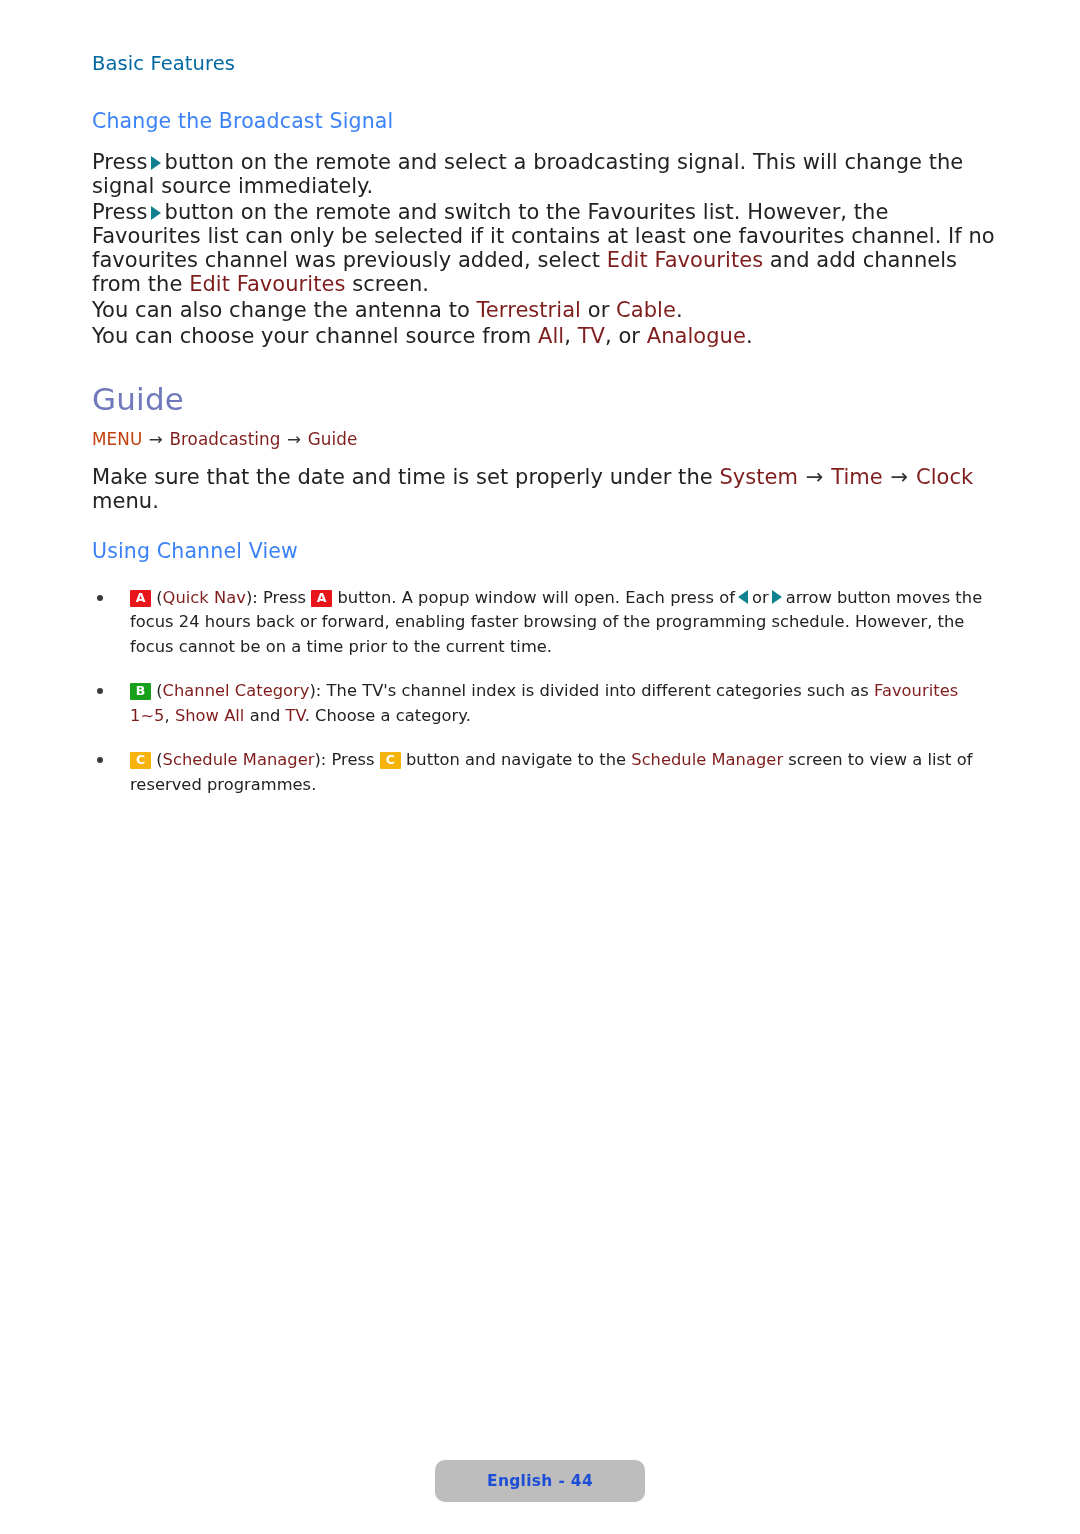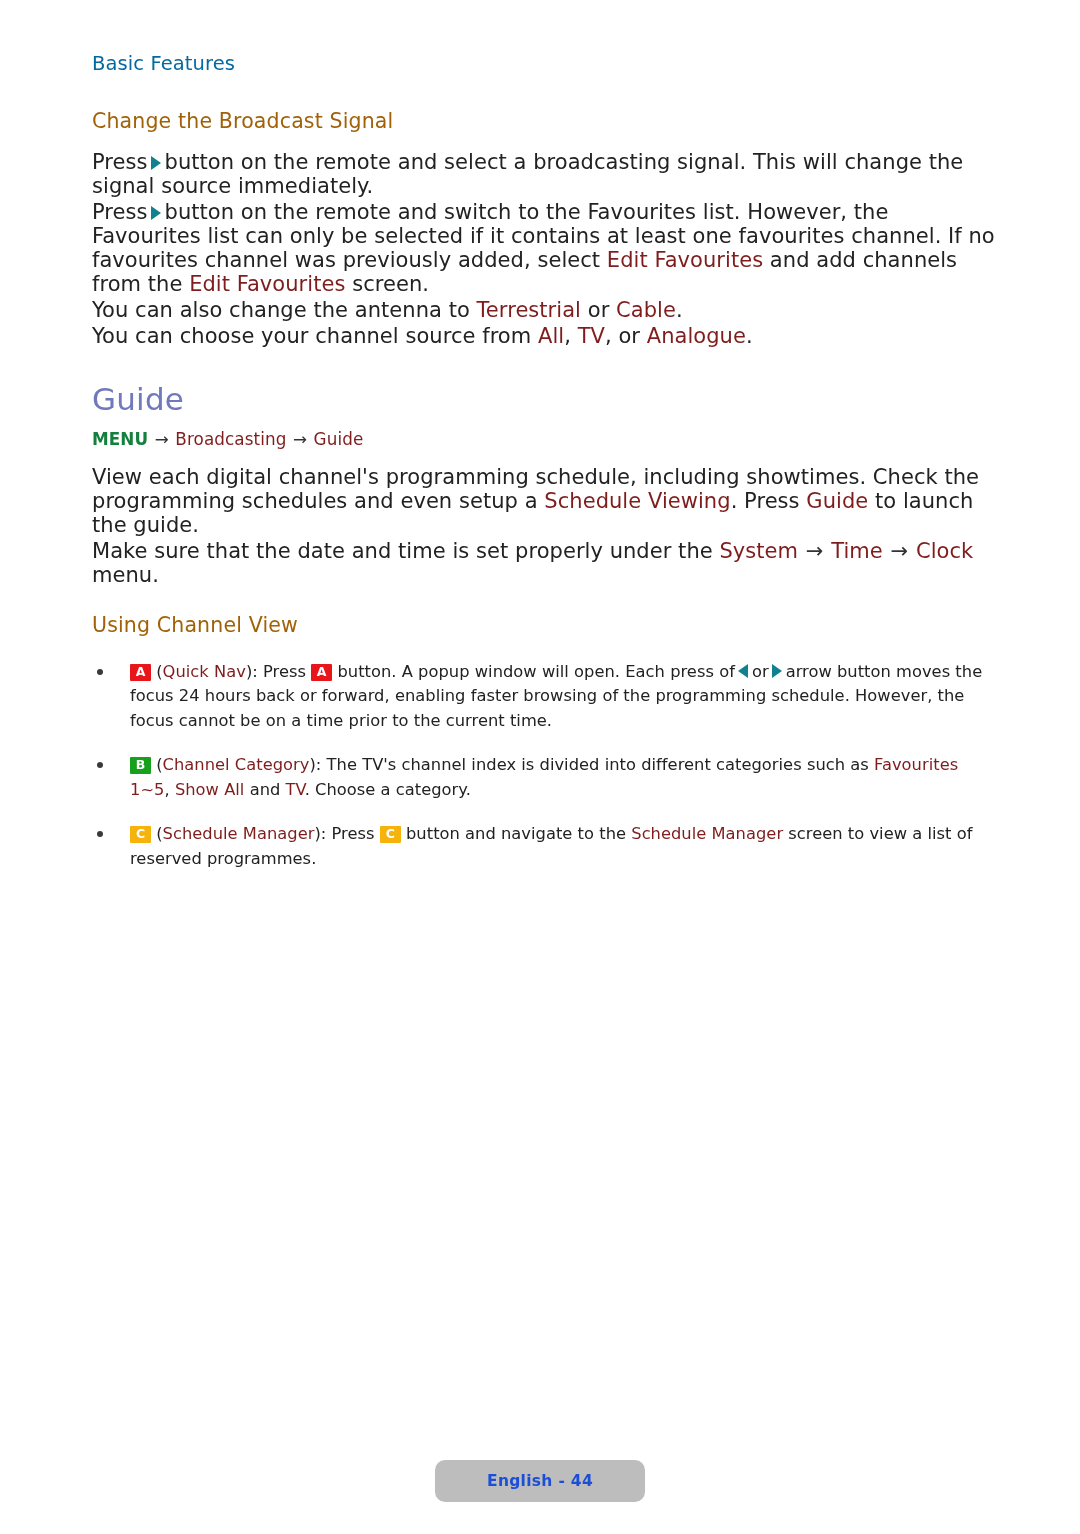--- a/index.html
+++ b/index.html
@@ -38,41 +38,41 @@
     font-size: 31px;
     font-weight: 400;
     color: #6f79bb;
     margin: 34px 0 12px 2px;
     letter-spacing: 0.2px;
     line-height: 1.15;
   }
   h2.doc-h2 {
     font-size: 20.5px;
     font-weight: 400;
-    color: #a16207;
+    color: #3b82f6;
     margin: 28px 0 13px 2px;
     letter-spacing: 0.15px;
     line-height: 1.2;
   }
   h2.doc-h2.tight-top { margin-top: 26px; }
 
   
   p.body {
     font-size: 21px;
     line-height: 24px;
     margin: 16px 0 2px 2px;
     color: #222222;
     max-width: 906px;
     letter-spacing: 0.05px;
   }
   p.body + p.body { margin-top: 2px; }
 
   
   .term { color: #7f1d1d; }
-  .term-menu { color: #15803d; font-weight: bold; }
+  .term-menu { color: #c2410c; }
   .arrow-sep { color: #333333; padding: 0 1px; }
 
   
   .tri {
     display: inline-block;
     width: 0;
     height: 0;
     vertical-align: -1px;
     margin: 0 4px 0 3px;
   }
@@ -199,26 +199,20 @@
   <h1 class="doc-h1">Guide</h1>
 
   <div class="menu-path">
     <span class="term-menu">MENU</span>
     <span class="arrow-sep">→</span>
     <span class="term">Broadcasting</span>
     <span class="arrow-sep">→</span>
     <span class="term">Guide</span>
   </div>
 
-  <p class="body">
-    <span>View each digital channel's programming schedule, including showtimes. Check the programming schedules and even setup a</span>
-    <span class="term">Schedule Viewing</span><span>. Press</span>
-    <span class="term">Guide</span>
-    <span>to launch the guide.</span>
-  </p>
 
   <p class="body">
     <span>Make sure that the date and time is set properly under the</span>
     <span class="term">System</span>
     <span class="arrow-sep">→</span>
     <span class="term">Time</span>
     <span class="arrow-sep">→</span>
     <span class="term">Clock</span>
     <span>menu.</span>
   </p>

